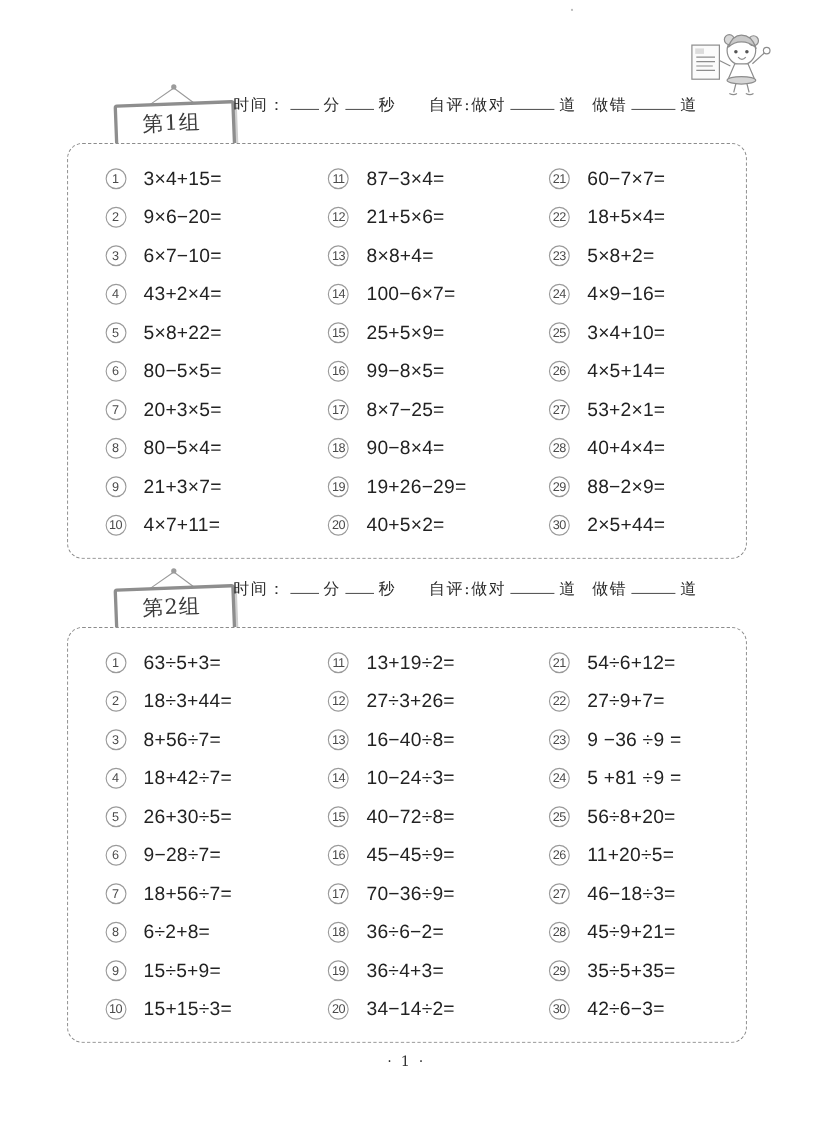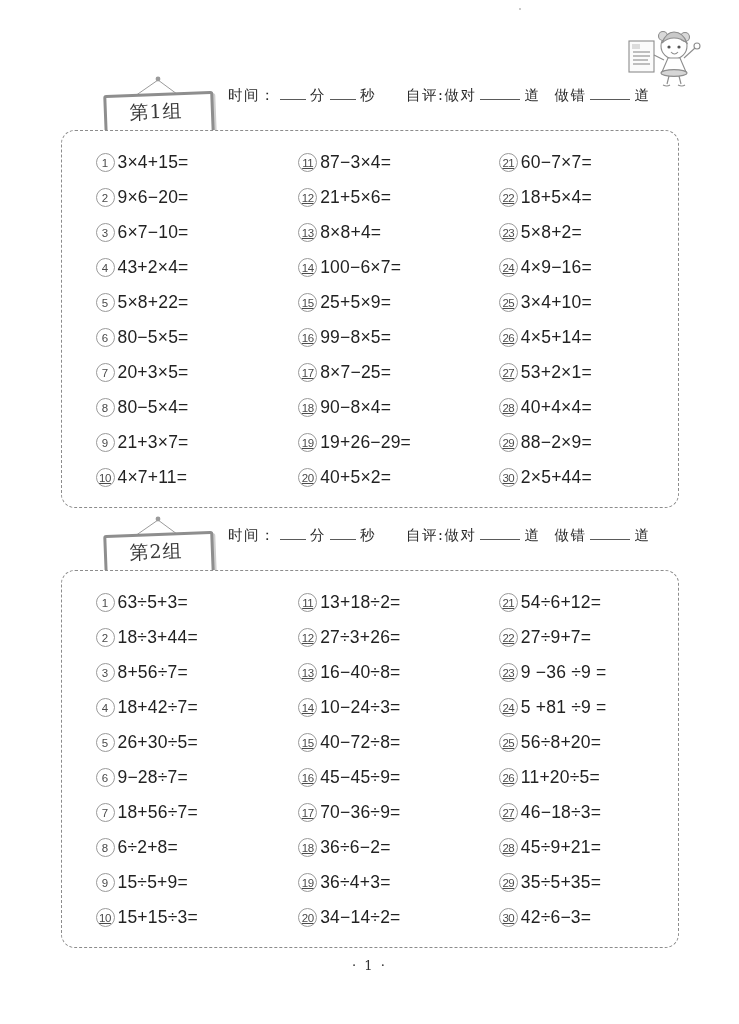--- a/index.html
+++ b/index.html
@@ -89,21 +89,21 @@
     font-family: "DejaVu Serif", "Liberation Serif", serif;
     font-size: 19px;
     letter-spacing: 1px;
     color: #3a3a3a;
     white-space: nowrap;
   }
 
   
   .header-meta {
     position: absolute;
-    left: 228px;
+    left: 212px;
     top: 14px;
     width: 470px;
     display: flex;
     align-items: baseline;
     font-family: "DejaVu Serif", "Liberation Serif", serif;
     font-size: 14.5px;
     color: #2b2b2b;
     white-space: nowrap;
     letter-spacing: 1.5px;
   }
@@ -158,24 +158,25 @@
     height: 19px;
     min-width: 19px;
     border: 1.2px solid #9a9a9a;
     border-radius: 50%;
     font-size: 11.5px;
     color: #4a4a4a;
     margin-right: 3px;
     box-sizing: border-box;
     font-family: "Liberation Sans", sans-serif;
   }
-  .pnum.wide { letter-spacing: -0.5px; text-decoration: underline; }
+  .pnum.wide { letter-spacing: -0.5px; }
   .pexpr {
     font-family: "Liberation Sans", "DejaVu Sans", sans-serif;
     letter-spacing: 0.2px;
+    margin-left: 13px;
   }
 
   
   .page-number {
     position: absolute;
     left: 0;
     top: 958px;
     width: 739px;
     text-align: center;
     font-size: 13px;
@@ -466,21 +467,21 @@
             <span class="pexpr">15÷5+9=</span>
           </div>
           <div class="problem">
             <span class="pnum wide">10</span>
             <span class="pexpr">15+15÷3=</span>
           </div>
         </div>
       <div class="col col-2">
           <div class="problem">
             <span class="pnum wide">11</span>
-            <span class="pexpr">13+18÷2=</span>
+            <span class="pexpr">13+19÷2=</span>
           </div>
           <div class="problem">
             <span class="pnum wide">12</span>
             <span class="pexpr">27÷3+26=</span>
           </div>
           <div class="problem">
             <span class="pnum wide">13</span>
             <span class="pexpr">16−40÷8=</span>
           </div>
           <div class="problem">

